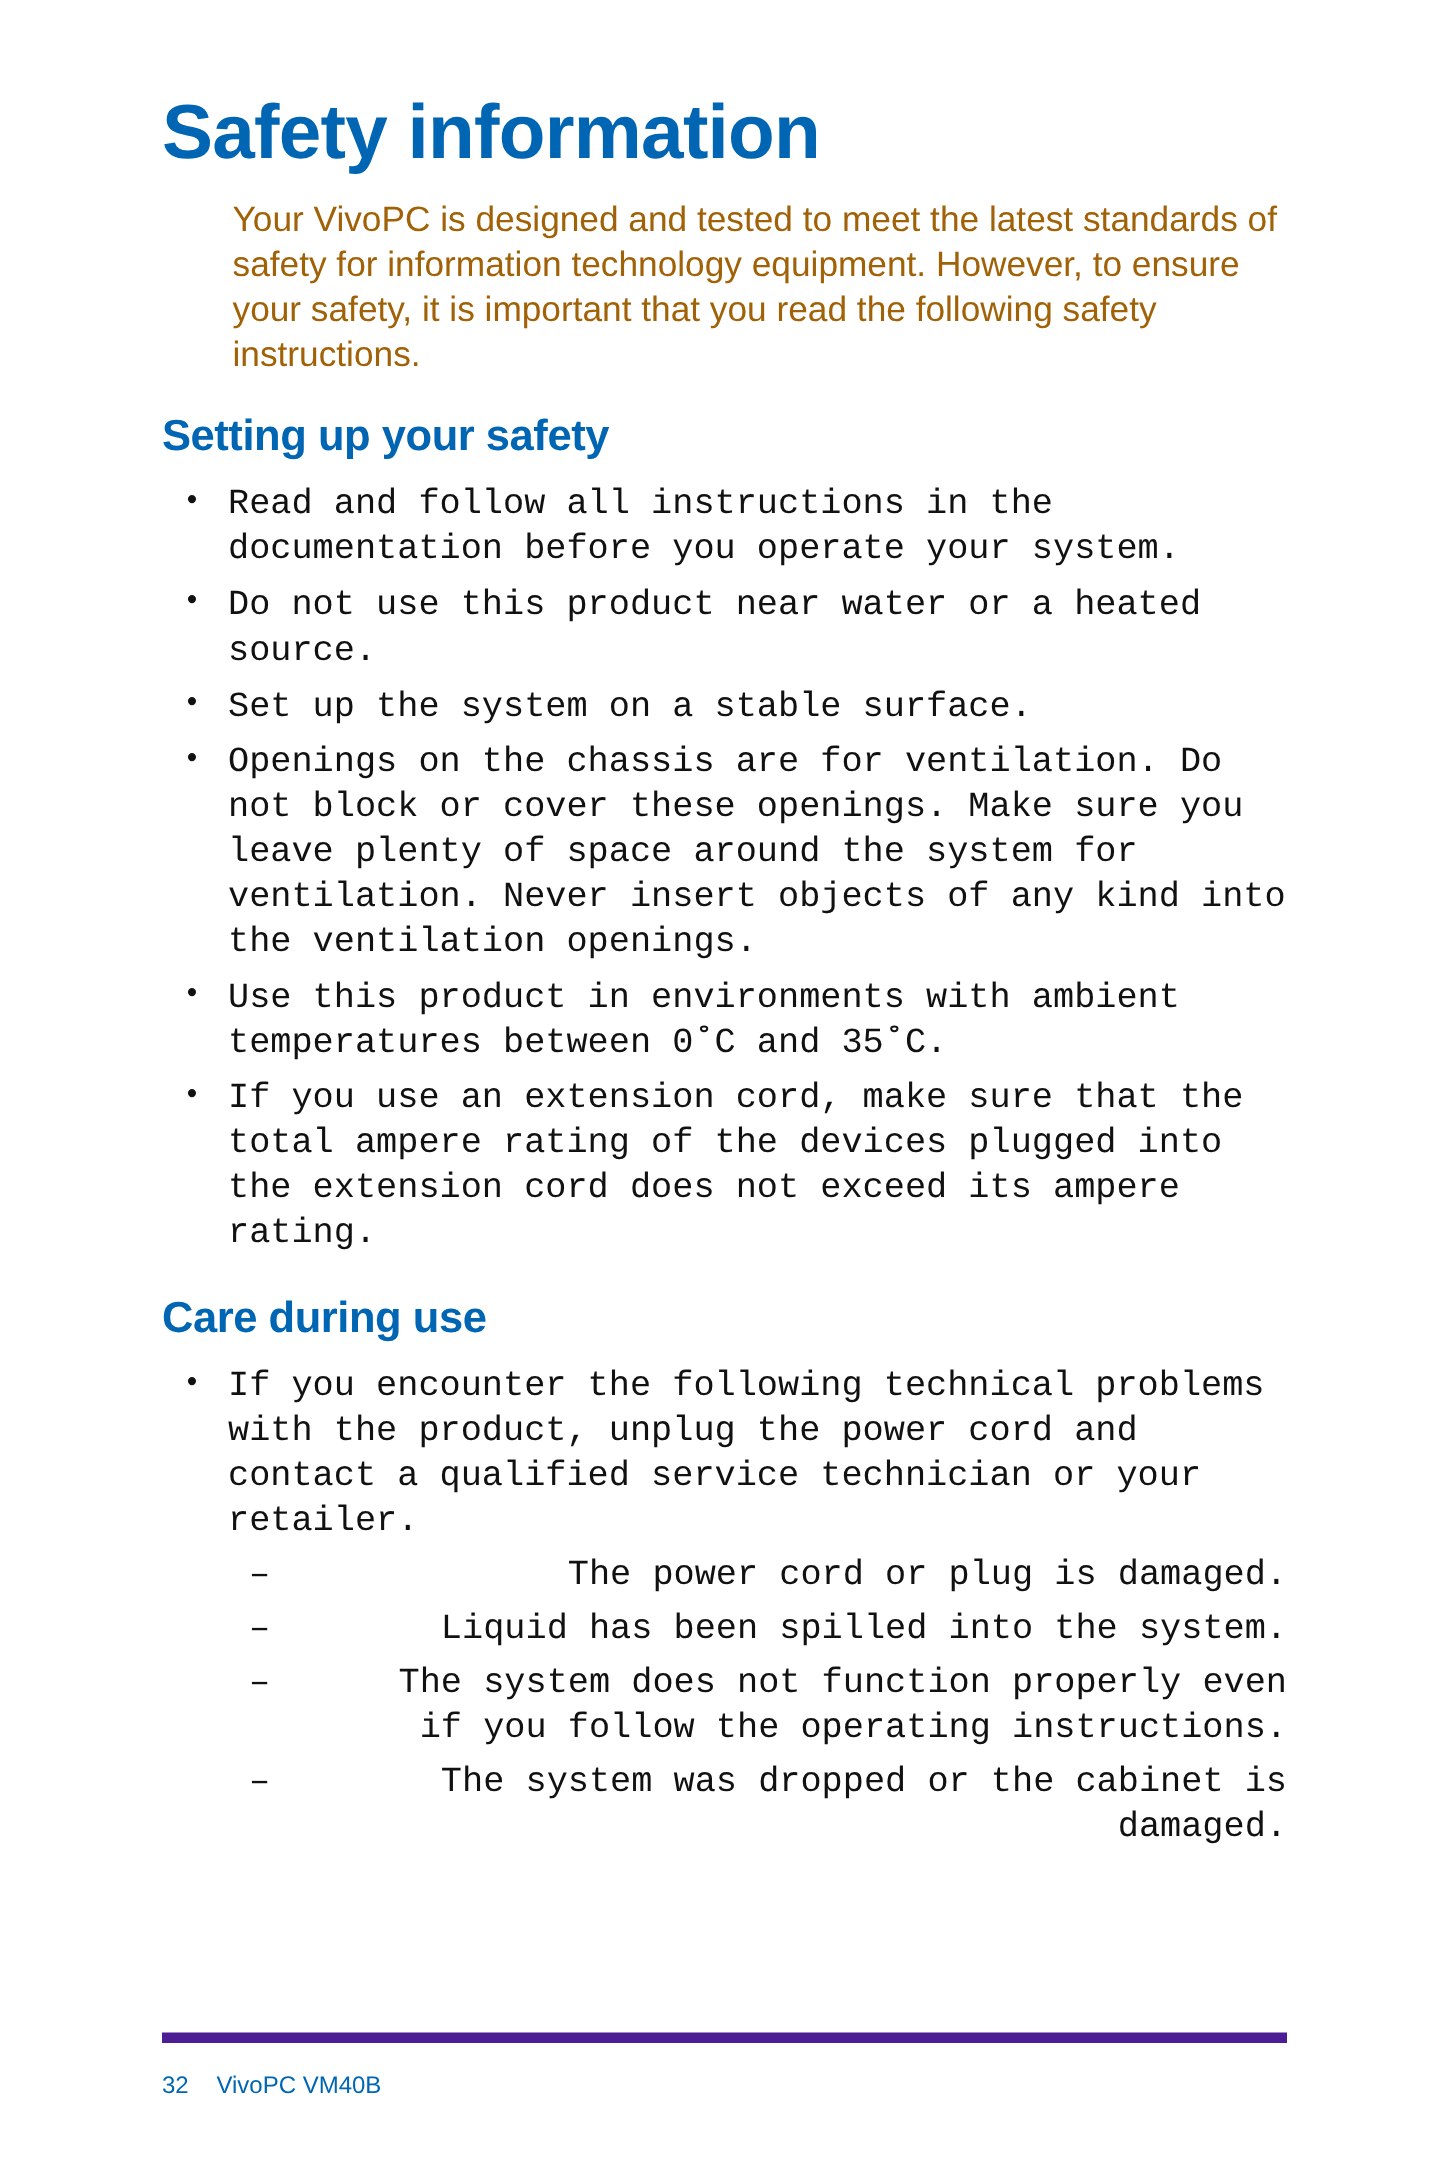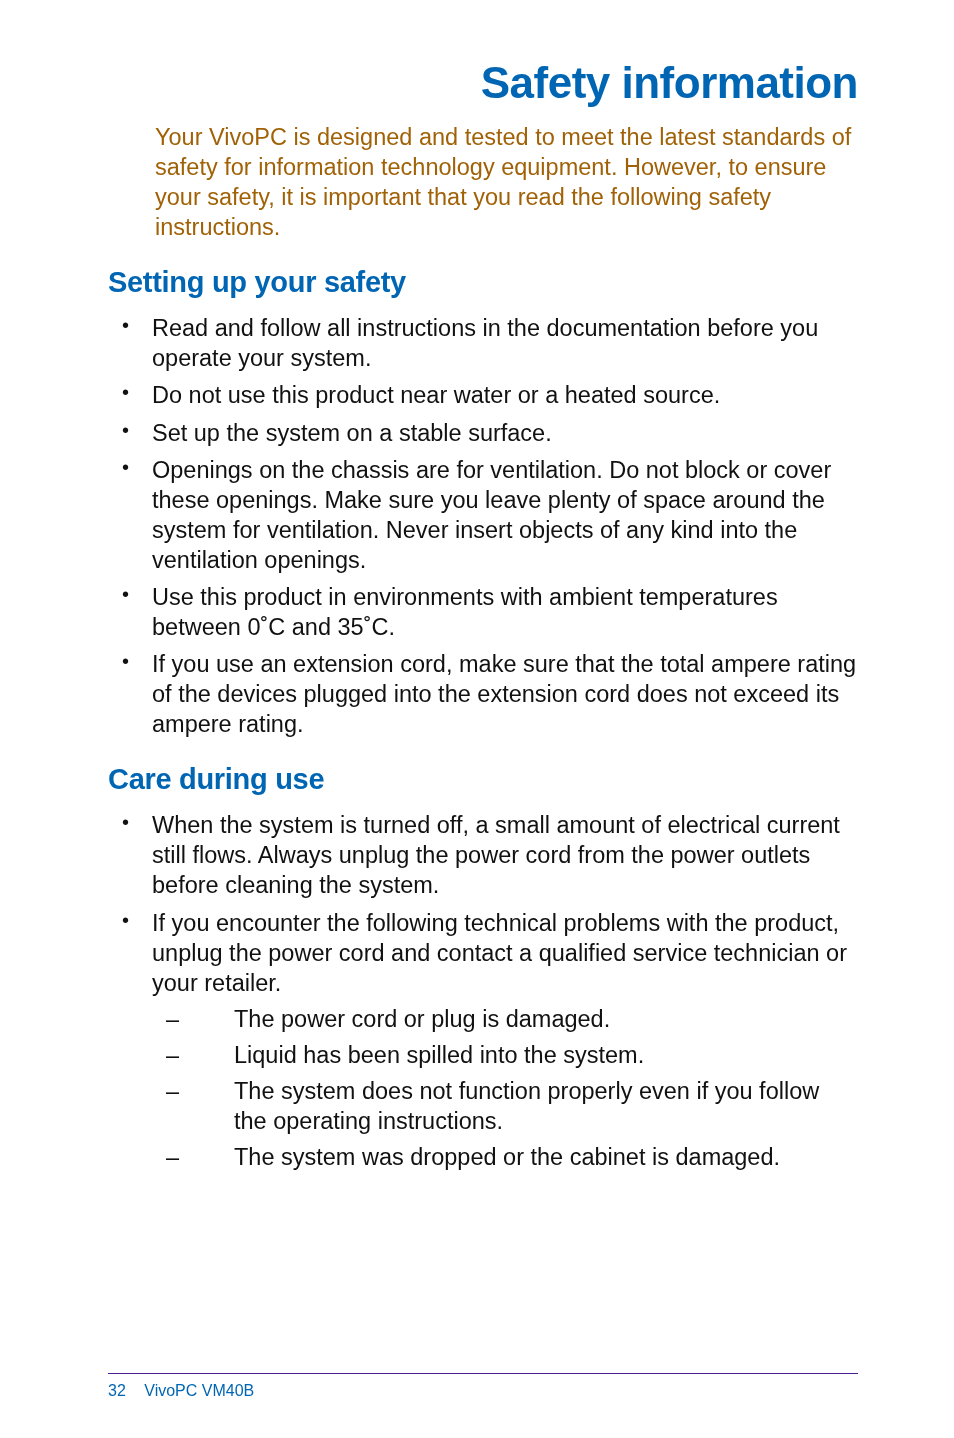--- a/index.html
+++ b/index.html
@@ -7,25 +7,24 @@
     width: 954px;
     height: 1438px;
     background: #ffffff;
     font-family: -apple-system, "Segoe UI", "Myriad Pro", Arial, sans-serif;
     color: #222;
     position: relative;
     padding: 58px 96px 0 108px;
   }
   h1 {
     color: #0066b3;
-    font-size: 44px;
+    font-size: 51px;
     font-weight: 700;
     margin-bottom: 14px;
     letter-spacing: -0.5px;
-    text-align: right;
   }
   .intro {
     font-size: 23.5px;
     line-height: 1.28;
     margin-bottom: 24px;
     color: #a16207;
     margin-left: 47px;
   }
   h2 {
     color: #0066b3;
@@ -38,53 +37,55 @@
     list-style: none;
     margin-bottom: 24px;
   }
   ul.top > li {
     font-size: 23.5px;
     line-height: 1.28;
     padding-left: 44px;
     position: relative;
     margin-bottom: 7px;
     color: #111;
+    font-family: Liberation Mono, monospace;
   }
   ul.top > li::before {
     content: "•";
     position: absolute;
     left: 14px;
     top: 0;
     font-size: 20px;
   }
   ul.sub {
     list-style: none;
     margin-top: 6px;
   }
   ul.sub > li {
     font-size: 23.5px;
     line-height: 1.28;
     padding-left: 82px;
     position: relative;
     margin-bottom: 6px;
     color: #111;
+    text-align: right;
   }
   ul.sub > li::before {
     content: "–";
     position: absolute;
     left: 14px;
     top: 0;
   }
   .footer {
     position: absolute;
     bottom: 38px;
     left: 108px;
     right: 96px;
-    border-top: 1px solid #4c1d95;
-    padding-top: 8px;
+    border-top: 7px solid #4c1d95;
+    padding-top: 20px;
     font-size: 16px;
     color: #0066b3;
   }
   .footer .pn { margin-right: 14px; }
 </style>
 </head>
 <body>
 
 <h1>Safety information</h1>
 <p class="intro">Your VivoPC is designed and tested to meet the latest standards of safety for information technology equipment. However, to ensure your safety, it is important that you read the following safety instructions.</p>
@@ -94,21 +95,20 @@
   <li>Read and follow all instructions in the documentation before you operate your system.</li>
   <li>Do not use this product near water or a heated source.</li>
   <li>Set up the system on a stable surface.</li>
   <li>Openings on the chassis are for ventilation. Do not block or cover these openings. Make sure you leave plenty of space around the system for ventilation. Never insert objects of any kind into the ventilation openings.</li>
   <li>Use this product in environments with ambient temperatures between 0˚C and 35˚C.</li>
   <li>If you use an extension cord, make sure that the total ampere rating of the devices plugged into the extension cord does not exceed its ampere rating.</li>
 </ul>
 
 <h2>Care during use</h2>
 <ul class="top">
-  <li>When the system is turned off, a small amount of electrical current still flows. Always unplug the power cord from the power outlets before cleaning the system.</li>
   <li>
     <span>If you encounter the following technical problems with the product, unplug the power cord and contact a qualified service technician or your retailer.</span>
     <ul class="sub">
       <li>The power cord or plug is damaged.</li>
       <li>Liquid has been spilled into the system.</li>
       <li>The system does not function properly even if you follow the operating instructions.</li>
       <li>The system was dropped or the cabinet is damaged.</li>
     </ul>
   </li>
 </ul>

